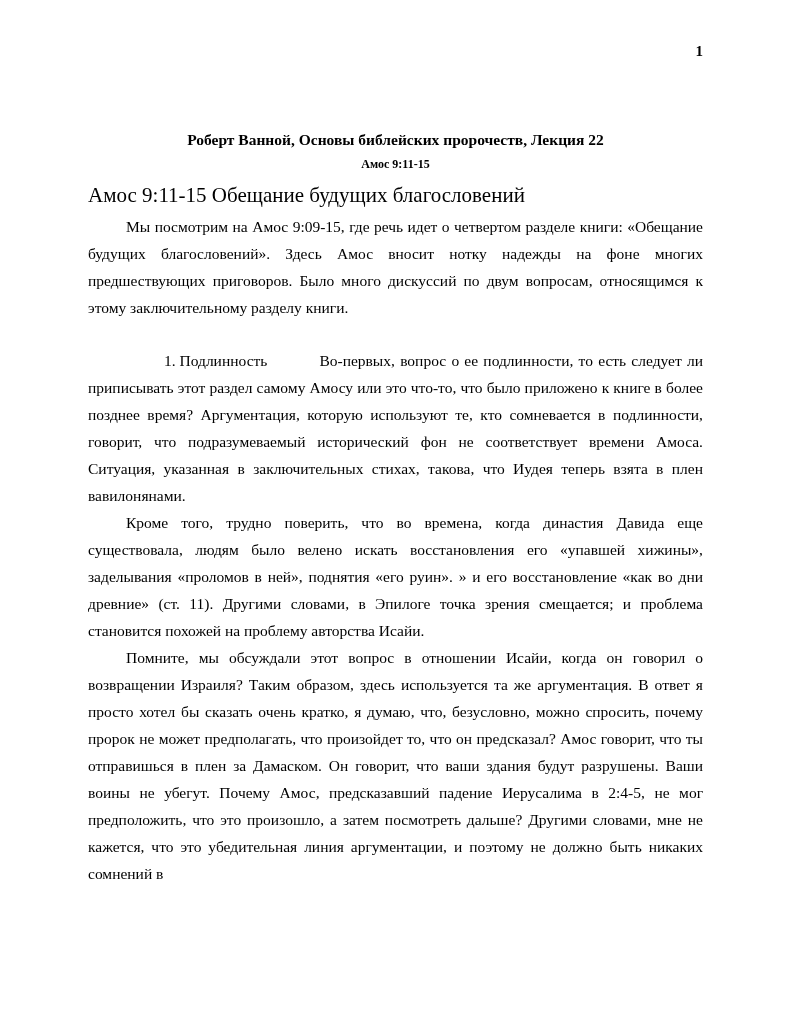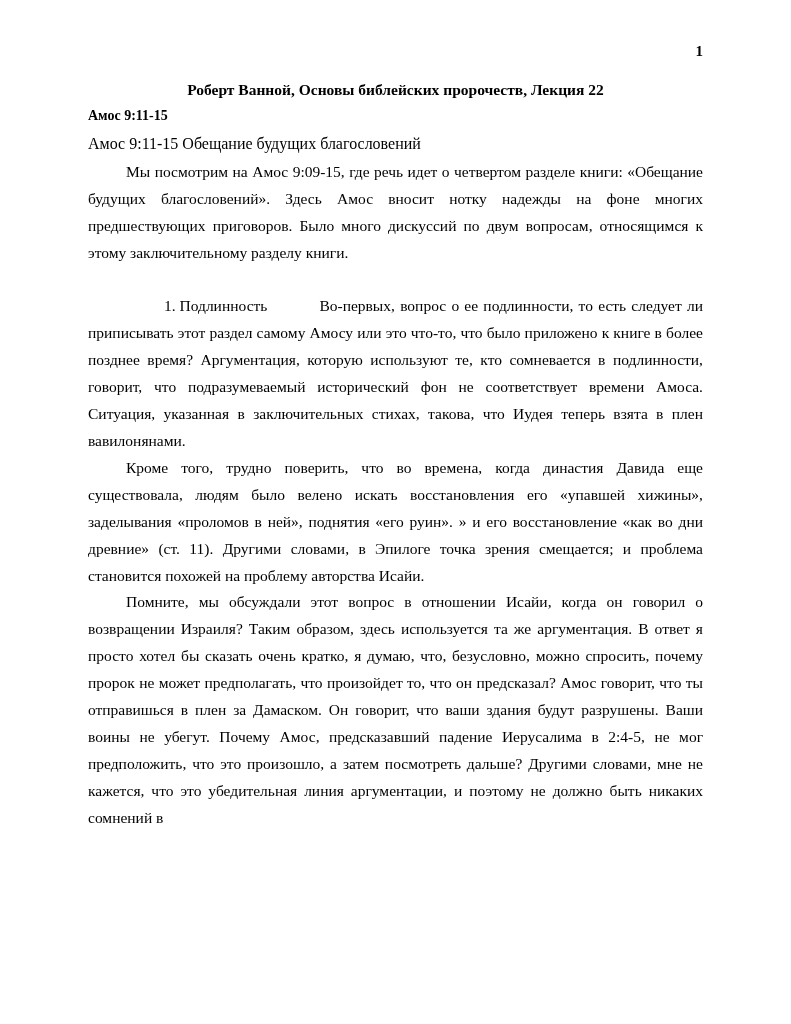--- a/index.html
+++ b/index.html
@@ -23,40 +23,41 @@
   }
   .page-number {
     position: absolute;
     top: 44px;
     right: 88px;
     font-size: 15px;
     font-weight: bold;
     line-height: 1;
   }
   .doc-body {
-    margin-top: 32px;
+    margin-top: 82px;
     font-size: 15.5px;
     line-height: 1.74;
     text-align: justify;
     font-family: Liberation Serif, serif;
   }
   .title-line {
     text-align: center;
     font-weight: bold;
     font-size: 15.5px;
     line-height: 1.78;
   }
   .subtitle-line {
+    text-align: center;
     font-weight: bold;
-    font-size: 14px;
+    font-size: 12px;
     line-height: 1.78;
   }
   .heading {
     text-align: left;
-    font-size: 16px;
+    font-size: 21px;
     line-height: 1.78;
     margin-top: 2px;
   }
   p.para {
     margin: 0;
     text-indent: 38px;
     text-align: justify;
   }
   .spacer {
     height: 26px;

